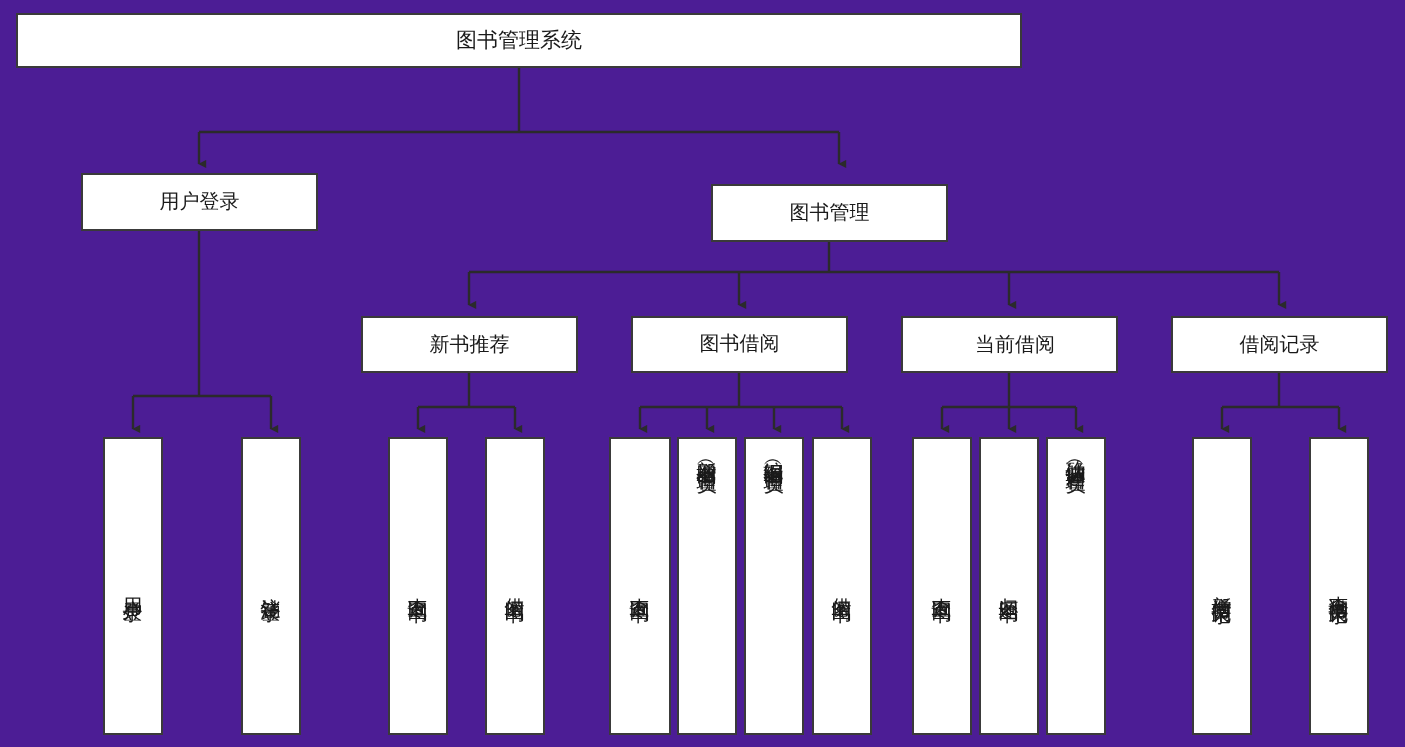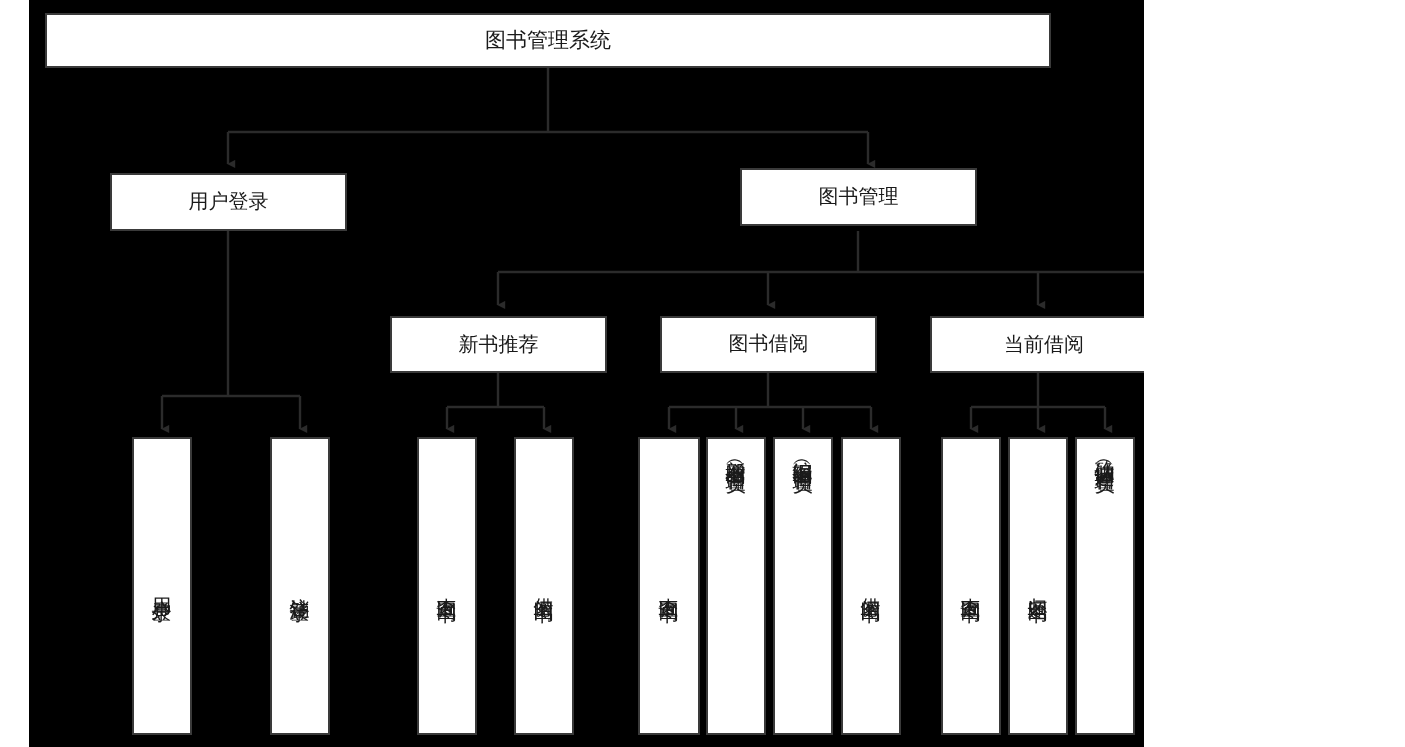--- a/index.html
+++ b/index.html
@@ -5,25 +5,24 @@
   html, body {
     margin: 0;
     padding: 0;
     background: #ffffff;
   }
   body {
     font-family: "Liberation Sans", "DejaVu Sans", sans-serif;
   }
   #canvas {
     position: relative;
-    width: 1115px;
+    width: 1405px;
     height: 747px;
-    background: #000000;
+    background: #4c1d95;
     overflow: hidden;
-    margin-left: 29px;
   }
   #wires {
     position: absolute;
     left: 0;
     top: 0;
     width: 1405px;
     height: 747px;
     pointer-events: none;
   }
   .node {
@@ -128,33 +127,36 @@
     </g>
   </svg>
 
   <div class="node root" style="left:16px; top:13px; width:1006px; height:55px;">
     <span class="node-label">图书管理系统</span>
   </div>
 
   <div class="node lvl2" style="left:81px; top:173px; width:237px; height:58px;">
     <span class="node-label">用户登录</span>
   </div>
-  <div class="node lvl2" style="left:711px; top:168px; width:237px; height:58px;">
+  <div class="node lvl2" style="left:711px; top:184px; width:237px; height:58px;">
     <span class="node-label">图书管理</span>
   </div>
 
   <div class="node lvl3" style="left:361px; top:316px; width:217px; height:57px;">
     <span class="node-label">新书推荐</span>
   </div>
   <div class="node lvl3" style="left:631px; top:316px; width:217px; height:57px;font-family:Liberation Mono, monospace;">
     <span class="node-label">图书借阅</span>
   </div>
   <div class="node lvl3" style="left:901px; top:316px; width:217px; height:57px;padding-left:11px;">
     <span class="node-label">当前借阅</span>
   </div>
+  <div class="node lvl3" style="left:1171px; top:316px; width:217px; height:57px;">
+    <span class="node-label">借阅记录</span>
+  </div>
 
   <div class="node leaf" style="left:103px; top:437px; width:60px; height:298px;">
     <span class="node-label">用户登录</span>
   </div>
   <div class="node leaf" style="left:241px; top:437px; width:60px; height:298px;">
     <span class="node-label">注销登录</span>
   </div>
 
   <div class="node leaf" style="left:388px; top:437px; width:60px; height:298px;">
     <span class="node-label">查询图书</span>

